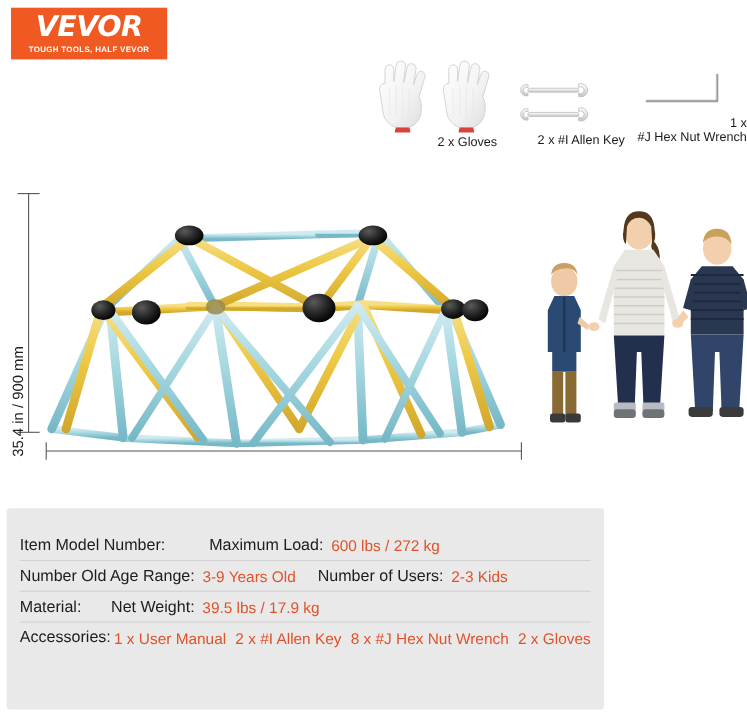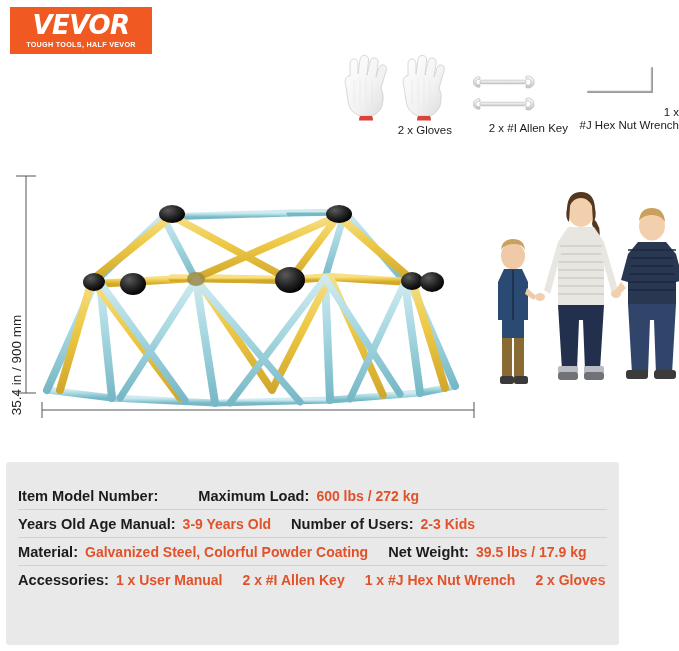--- a/index.html
+++ b/index.html
@@ -56,24 +56,23 @@
   }
   .dim-h-label {
     position: absolute; left: 160px; top: 415px; width: 330px;
     text-align: center; font-size: 14px; color: #222;
     font-family: "Liberation Sans", sans-serif;
   }
 
   
   .spec-panel {
     position: absolute; left: 6px; top: 462px;
-    width: 613px; height: 183px;
+    width: 543px; height: 183px;
     background: #e9e9e9; border-radius: 3px;
     padding: 20px 12px 12px 12px;
-    font-weight: bold;
   }
   .spec-row {
     height: 28px; display: flex; align-items: center;
     border-bottom: 1px solid #d2d2d2;
     white-space: nowrap; overflow: hidden;
   }
   .spec-row:last-child { border-bottom: none; }
   .lbl { color: #1c1c1c; font-size: 14.6px; font-family: "Liberation Sans", sans-serif; }
   .val { color: #e0522a; font-size: 14px; font-family: "Liberation Sans", sans-serif; }
   .sp { display: inline-block; width: 7px; }
@@ -363,46 +362,45 @@
 
     <div class="spec-row">
       <span class="lbl">Item Model Number:</span>
       <span class="sp-xl"></span>
       <span class="lbl">Maximum Load:</span>
       <span class="sp"></span>
       <span class="val">600 lbs / 272 kg</span>
     </div>
 
     <div class="spec-row">
-      <span class="lbl">Years Old Age Manual:</span>
+      <span class="lbl">Number Old Age Range:</span>
       <span class="sp"></span>
       <span class="val">3-9 Years Old</span>
       <span class="sp-lg"></span>
       <span class="lbl">Number of Users:</span>
       <span class="sp"></span>
       <span class="val">2-3 Kids</span>
     </div>
 
     <div class="spec-row">
       <span class="lbl">Material:</span>
       <span class="sp"></span>
-      <span class="val">Galvanized Steel, Colorful Powder Coating</span>
       <span class="sp-lg"></span>
       <span class="lbl">Net Weight:</span>
       <span class="sp"></span>
       <span class="val">39.5 lbs  / 17.9 kg</span>
     </div>
 
 
     <div class="spec-row">
       <span class="lbl">Accessories:</span>
       <span class="sp"></span>
       <span class="val">1 x User Manual</span>
       <span class="sp-lg"></span>
       <span class="val">2 x #I  Allen Key</span>
       <span class="sp-lg"></span>
-      <span class="val">1 x #J Hex Nut Wrench</span>
+      <span class="val">8 x #J Hex Nut Wrench</span>
       <span class="sp-lg"></span>
       <span class="val">2 x Gloves</span>
     </div>
   </div>
 
 </div>
 
 </body></html>

